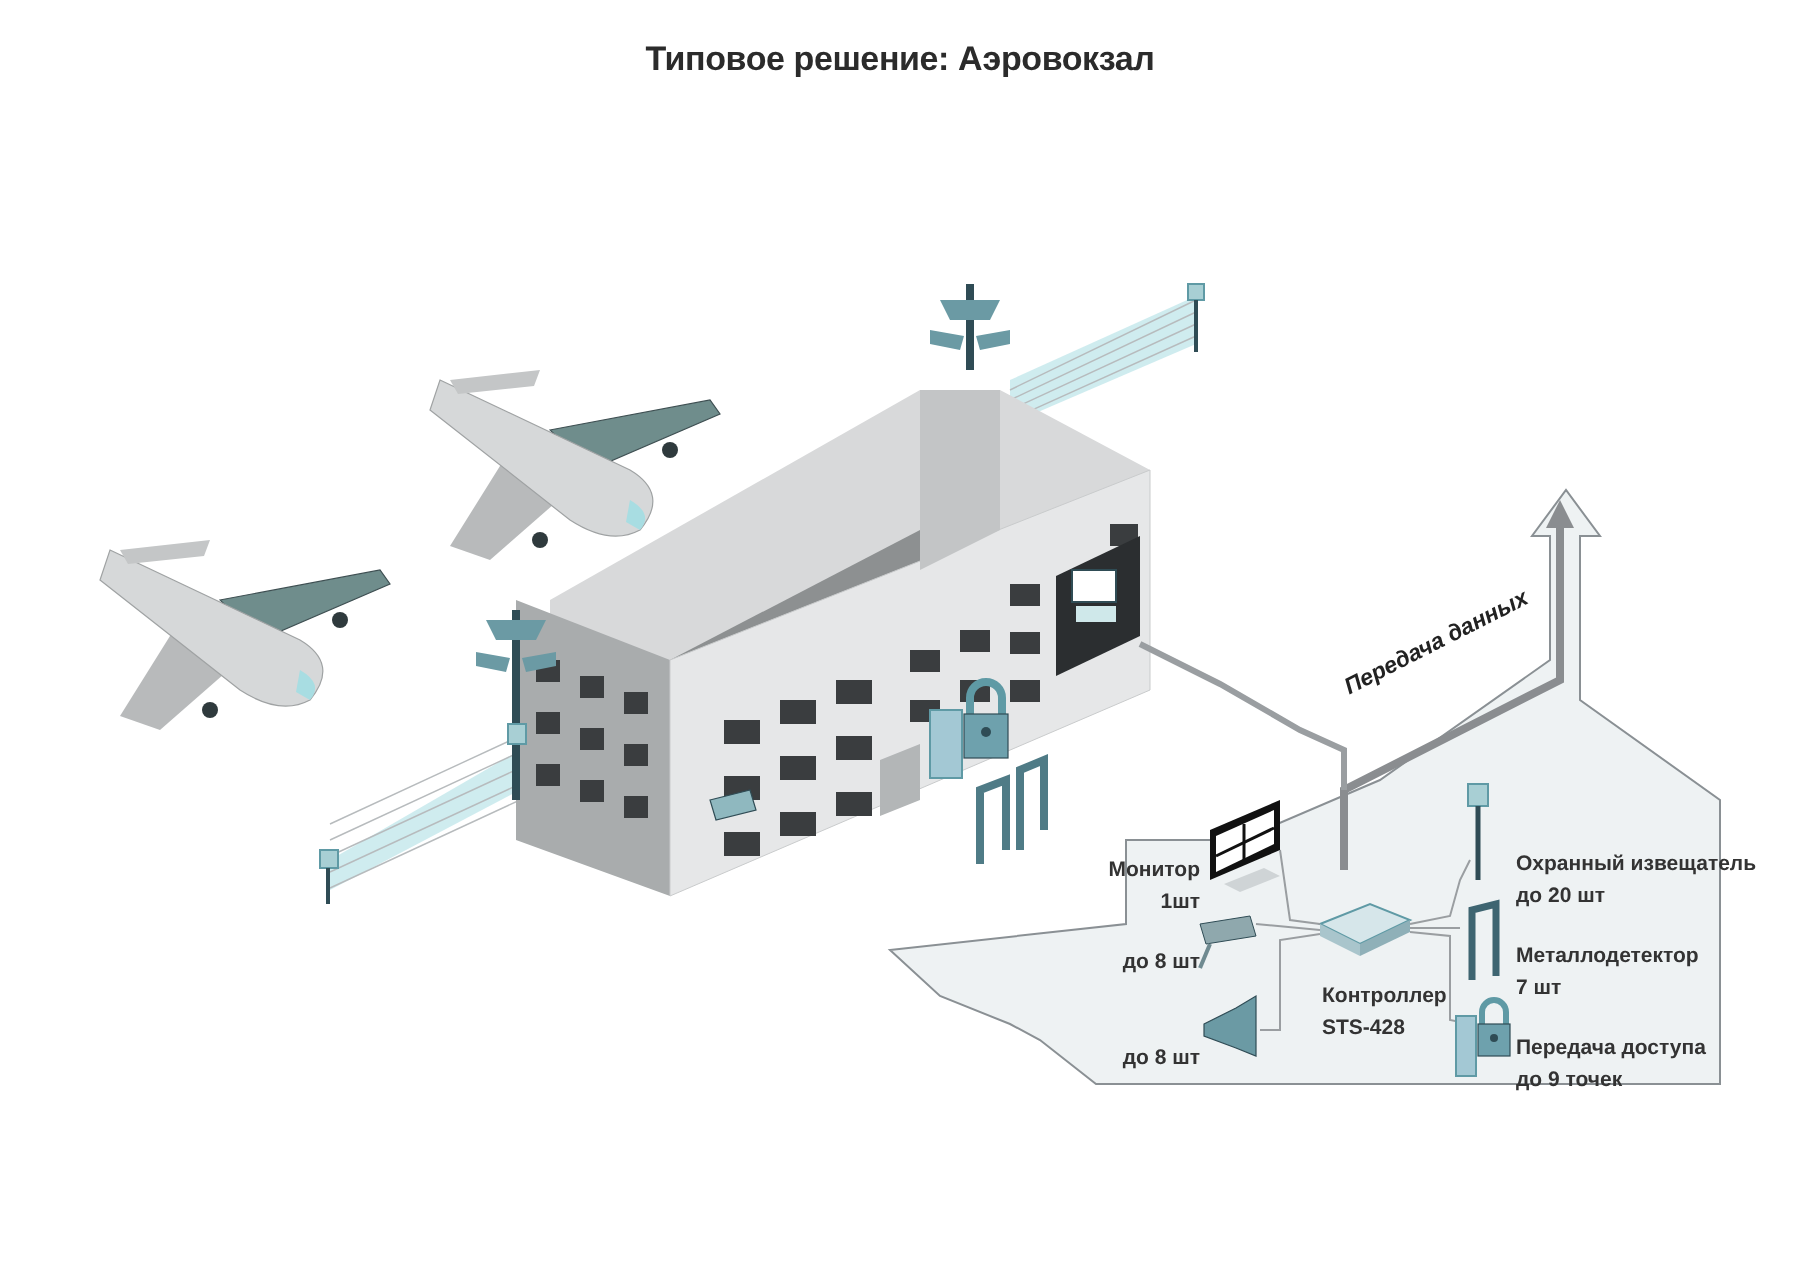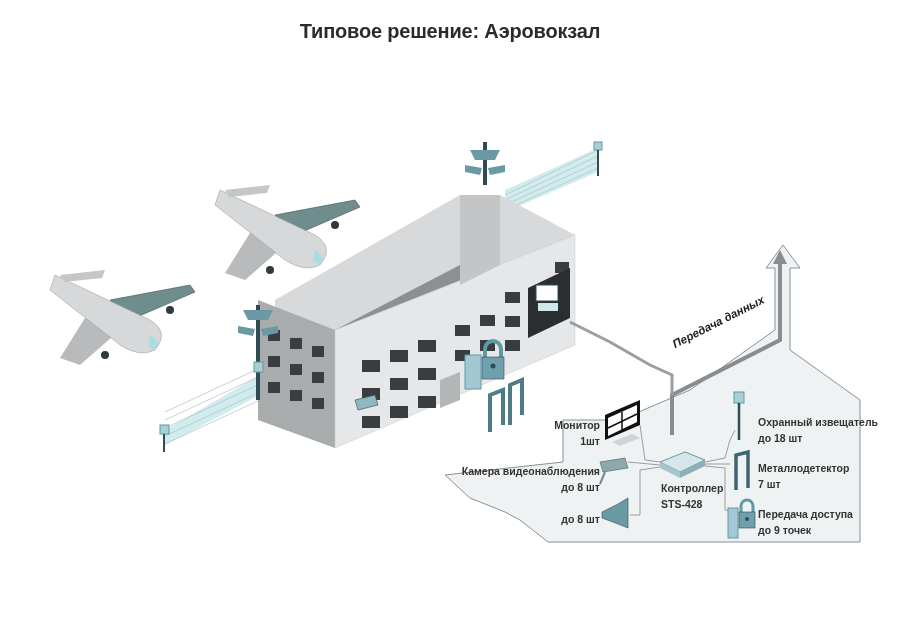--- a/index.html
+++ b/index.html
@@ -1,19 +1,19 @@
 <!DOCTYPE html>
 <html><head>
 <meta charset="utf-8">
 <style>
   html,body{margin:0;padding:0;background:#ffffff;}
   body{width:900px;height:635px;position:relative;overflow:hidden;font-family:"Liberation Sans",sans-serif;}
-  .title{position:absolute;left:0;top:20px;width:900px;text-align:center;font-size:20px;font-weight:bold;color:#2b2b2b;letter-spacing:-0.2px;}
+  .title{position:absolute;left:0;top:20px;width:900px;text-align:center;font-size:17px;font-weight:bold;color:#2b2b2b;letter-spacing:-0.2px;}
   svg.scene{position:absolute;left:0;top:0;}
-  .lbl{position:absolute;font-size:10.5px;font-weight:bold;color:#333;line-height:16px;font-family:"Liberation Sans",sans-serif;}
+  .lbl{position:absolute;font-size:10.5px;font-weight:bold;color:#333;line-height:16px;font-family:"Liberation Sans",sans-serif;margin-top:10px;}
   .lbl.right{text-align:right;}
   .lbl span{display:block;white-space:nowrap;}
   .tx{position:absolute;left:676px;top:338px;transform:rotate(-27deg);transform-origin:left bottom;font-size:11.5px;font-weight:bold;font-style:italic;color:#222;white-space:nowrap;}
 </style>
 </head>
 <body>
 
 <div class="title">Типовое решение: Аэровокзал</div>
 
 <svg class="scene" width="900" height="635" viewBox="0 0 900 635">
@@ -180,33 +180,32 @@
   </g>
 </svg>
 
 <div class="tx">Передача данных</div>
 
 <div class="lbl right" style="left:540px;top:417px;width:60px;">
   <span>Монитор</span>
   <span>1шт</span>
 </div>
 <div class="lbl right" style="left:440px;top:463px;width:160px;">
-  <span>Камера видеонаблюдения</span>
   <span>до 8 шт</span>
 </div>
 <div class="lbl right" style="left:440px;top:511px;width:160px;">
   <span>до 8 шт</span>
 </div>
 <div class="lbl" style="left:661px;top:480px;">
   <span>Контроллер</span>
   <span>STS-428</span>
 </div>
 <div class="lbl" style="left:758px;top:414px;">
   <span>Охранный извещатель</span>
-  <span>до 18 шт</span>
+  <span>до 20 шт</span>
 </div>
 <div class="lbl" style="left:758px;top:460px;">
   <span>Металлодетектор</span>
   <span>7 шт</span>
 </div>
 <div class="lbl" style="left:758px;top:506px;">
   <span>Передача доступа</span>
   <span>до 9 точек</span>
 </div>
 

